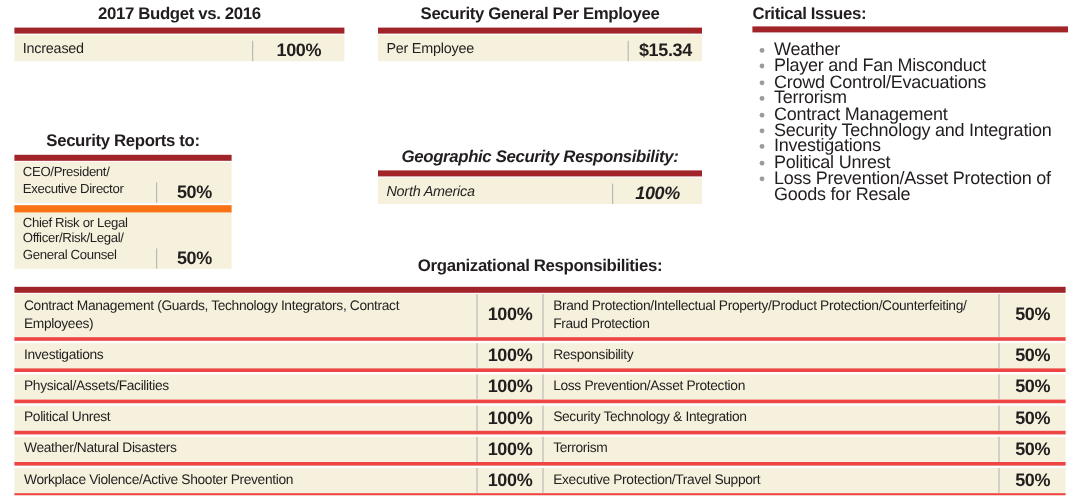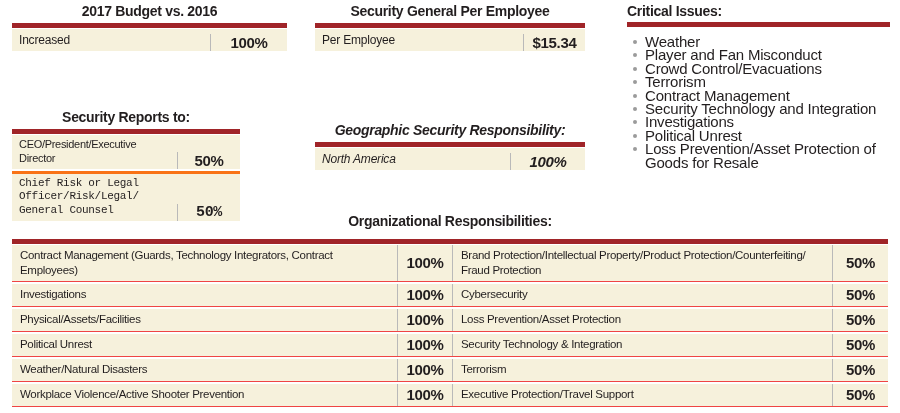--- a/index.html
+++ b/index.html
@@ -25,21 +25,21 @@
     padding-bottom: 4px;
     white-space: nowrap;
   }
   .redbar { height: 5px; background: #a02428; margin-bottom: 1px; }
   .trow {
     display: flex;
     align-items: flex-end;
     background: #f6f1dc;
     min-height: 22px;
   }
-  .trow + .trow { margin-top: 2px; border-top: 3px solid #f97316; font-family: Liberation Mono, monospace; }
+  .trow + .trow { margin-top: 2px; border-top: 6px solid #f97316; }
   .label-cell {
     flex: 1;
     font-size: 12px;
     letter-spacing: -0.2px;
     line-height: 1.25;
     padding: 3px 6px 3px 7px;
     display: flex;
     align-items: center;
   }
   .value-cell {
@@ -80,38 +80,38 @@
     position: absolute;
     left: 6px;
     top: 5px;
     width: 4px;
     height: 4px;
     border-radius: 50%;
     background: #9b9b9b;
   }
 
   
-  #p-reports { left: 12px; top: 109px; width: 228px; }
+  #p-reports { left: 12px; top: 109px; width: 181px; }
   #p-reports .value-cell { width: 63px; }
   #p-reports .label-cell { font-size: 11px; letter-spacing: -0.3px; }
   #p-reports .trow { min-height: 24px; }
 
   
   #p-geo { left: 315px; top: 122px; width: 270px; font-style: italic; }
   #p-geo .value-cell { width: 75px; }
 
   
   #p-org { left: 12px; top: 213px; width: 876px; }
   #p-org .panel-title { padding-bottom: 10px; }
   .org-row {
     display: flex;
     align-items: stretch;
     background: #f6f1dc;
     min-height: 23px;
-    border-bottom: 1px solid #ef4444;
+    border-bottom: 3px solid #ef4444;
     margin-bottom: 2px;
   }
   .org-label {
     font-size: 11.5px;
     letter-spacing: -0.3px;
     line-height: 1.3;
     padding: 3px 8px;
     display: flex;
     align-items: center;
   }
@@ -195,21 +195,21 @@
 
     <div class="org-row">
       <div class="org-label left">Contract Management (Guards, Technology Integrators, Contract Employees)</div>
       <div class="org-value left">100%</div>
       <div class="org-label right">Brand Protection/​Intellectual Property/​Product Protection/​Counterfeiting/​Fraud Protection</div>
       <div class="org-value right">50%</div>
     </div>
     <div class="org-row">
       <div class="org-label left">Investigations</div>
       <div class="org-value left">100%</div>
-      <div class="org-label right">Cybersecurity</div>
+      <div class="org-label right">Responsibility</div>
       <div class="org-value right">50%</div>
     </div>
     <div class="org-row">
       <div class="org-label left">Physical/​Assets/​Facilities</div>
       <div class="org-value left">100%</div>
       <div class="org-label right">Loss Prevention/​Asset Protection</div>
       <div class="org-value right">50%</div>
     </div>
     <div class="org-row">
       <div class="org-label left">Political Unrest</div>

